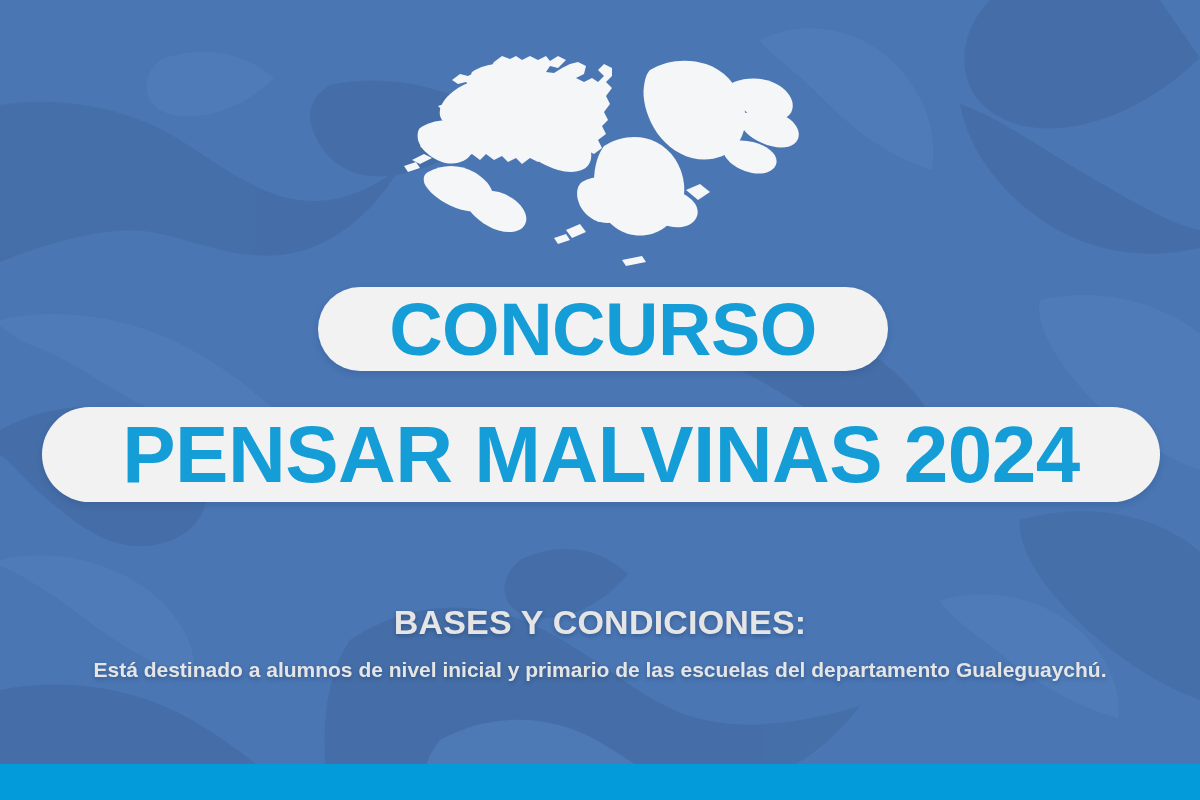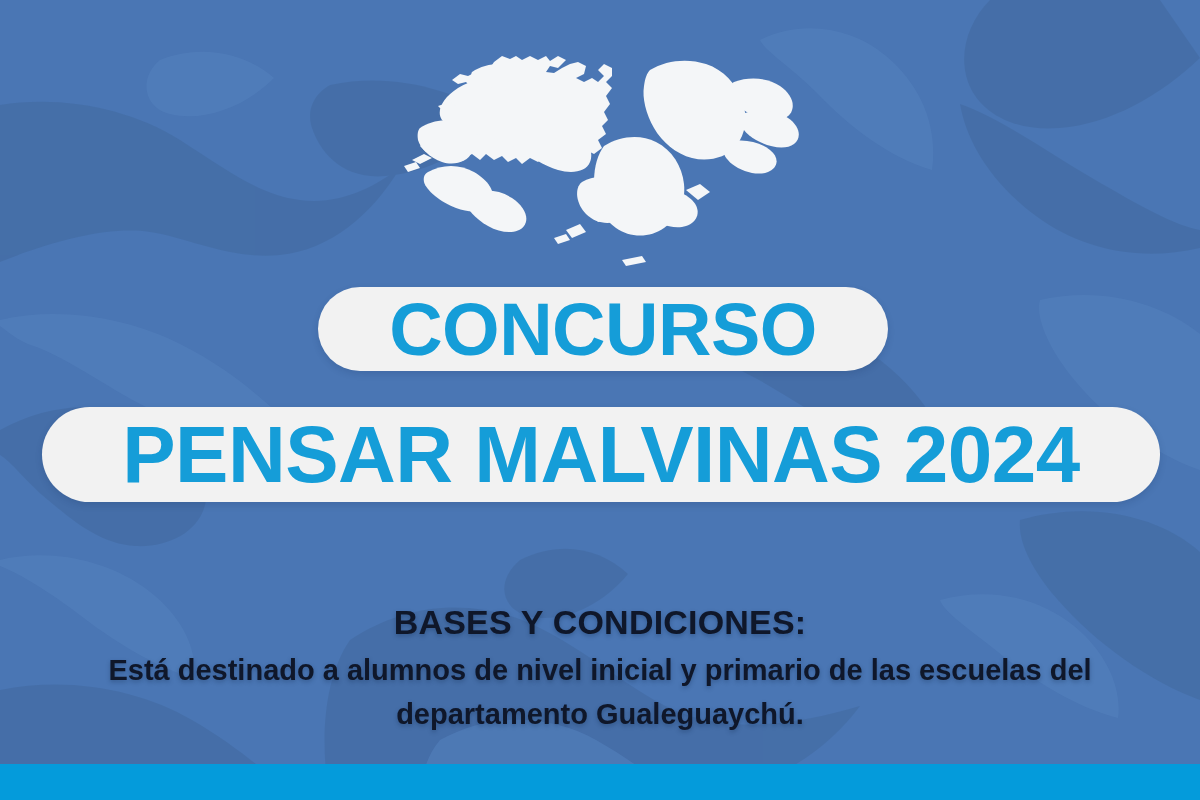--- a/index.html
+++ b/index.html
@@ -62,31 +62,31 @@
     height: 95px;
     font-size: 80px;
   }
   
   #bases {
     position: absolute;
     left: 0;
     top: 600px;
     width: 1200px;
     text-align: center;
-    color: #0f172a;
+    color: #e5e5e5;
     text-shadow: 0 2px 4px rgba(18,42,78,.35);
   }
   #bases-heading {
     font-size: 34px;
     font-weight: 700;
     letter-spacing: 0.2px;
     line-height: 44px;
   }
   #bases-body {
-    font-size: 29px;
+    font-size: 21px;
     font-weight: 700;
     line-height: 44px;
     padding: 4px 80px 0 80px;
   }
   
   #bottom-bar {
     position: absolute;
     left: 0;
     bottom: 0;
     width: 1200px;

